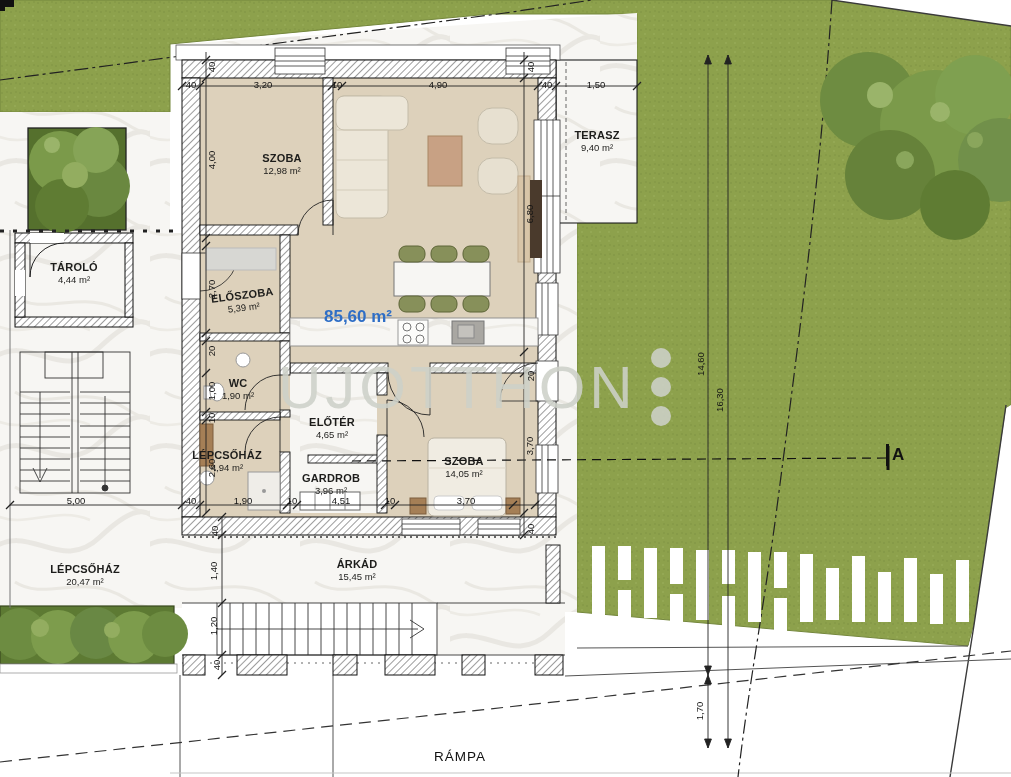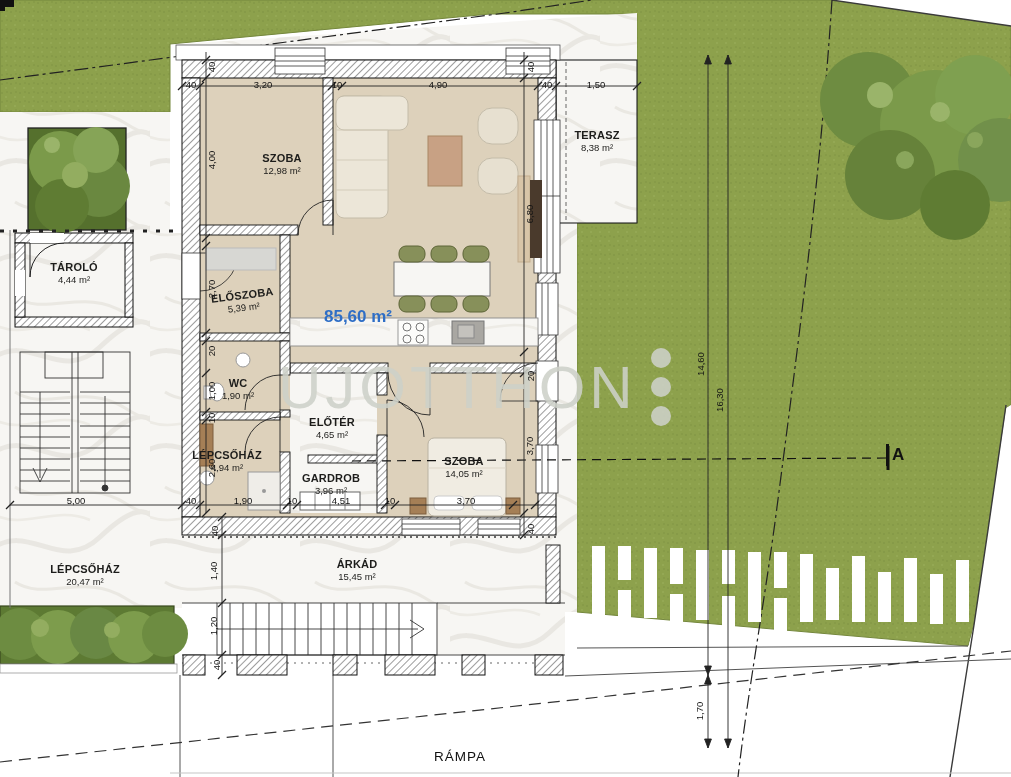--- a/index.html
+++ b/index.html
@@ -444,21 +444,21 @@
         <i></i>
       </span>
 </div>
 
 <div class="room" style="left:282px;top:164px">
   <span class="nm">SZOBA</span>
   <span class="ar">12,98 m²</span>
 </div>
 <div class="room" style="left:597px;top:141px">
   <span class="nm">TERASZ</span>
-  <span class="ar">8,38 m²</span>
+  <span class="ar">9,40 m²</span>
 </div>
 <div class="room" style="left:74px;top:273px">
   <span class="nm">TÁROLÓ</span>
   <span class="ar">4,44 m²</span>
 </div>
 <div class="room tilt" style="left:243px;top:301px">
   <span class="nm">ELŐSZOBA</span>
   <span class="ar">5,39 m²</span>
 </div>
 <div class="total" style="left:358px;top:281px">85,60 m²</div>

